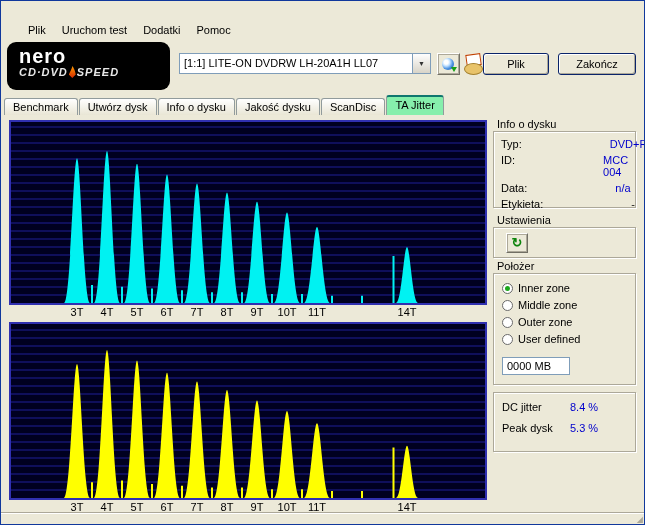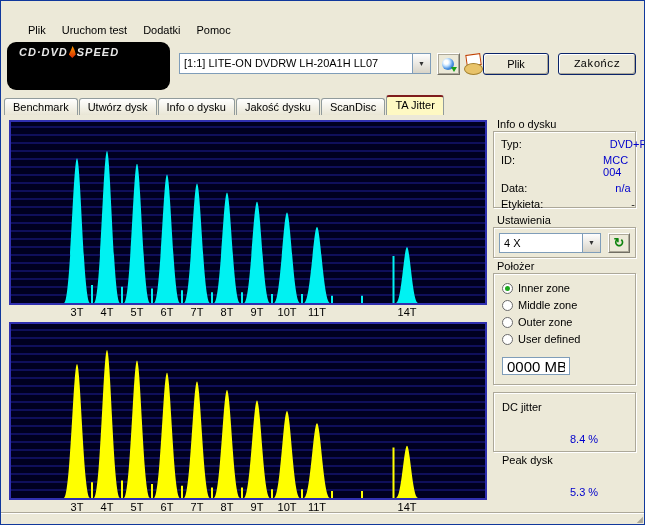--- a/index.html
+++ b/index.html
@@ -41,27 +41,27 @@
   .cd-glyph{position:absolute;left:4px;top:4px;width:12px;height:12px;border-radius:50%;
             background:radial-gradient(circle at 35% 35%,#ffffff 0 2px,#bfe0ff 35%,#4a90e0 60%,#1a50a0 100%);}
   .green-arrow{position:absolute;right:2px;bottom:2px;width:0;height:0;
                border-left:3px solid transparent;border-right:3px solid transparent;border-top:5px solid #18a018;}
   .hand-icon{position:absolute;left:462px;top:51px;width:20px;height:24px;}
   .hand-palm{position:absolute;left:1px;bottom:1px;width:17px;height:10px;border-radius:50%;background:#e8c36a;border:1px solid #a3802f;}
   .hand-card{position:absolute;left:3px;top:2px;width:13px;height:10px;background:#fff;border:1px solid #c04000;transform:rotate(-8deg);}
   .push-btn{position:absolute;height:22px;background:#ece9d8;border:1px solid #0a246a;border-radius:3px;
             box-shadow:inset 1px 1px 0 #fff,inset -1px -1px 0 #aca899;font-size:11px;text-align:center;line-height:20px;box-sizing:border-box;}
   .btn-start{left:482px;top:52px;width:66px;}
-  .btn-exit{left:557px;top:52px;width:78px;font-family:Liberation Mono, monospace;}
+  .btn-exit{left:557px;top:52px;width:78px;}
 
   
   .tabs{position:absolute;left:3px;top:94px;height:20px;display:flex;align-items:flex-end;}
   .tab{height:17px;padding:2px 8px 0;margin-right:1px;box-sizing:border-box;white-space:nowrap;
        background:linear-gradient(180deg,#ffffff,#e9e6d5);border:1px solid #919b9c;border-bottom:none;border-radius:3px 3px 0 0;}
-  .tab.active{height:20px;background:#fef9c3;border-top:2px solid #7f1d1d;position:relative;z-index:2;}
+  .tab.active{height:20px;background:#86efac;border-top:2px solid #0f766e;position:relative;z-index:2;}
 
   
   .chart-frame{position:absolute;left:8px;width:478px;background:#000020;border:2px solid #3030b0;box-sizing:border-box;overflow:hidden;}
   #chart1{top:119px;height:185px;}
   #chart2{top:321px;height:178px;}
   .chart-frame svg{display:block;}
   .axis-row{position:absolute;left:8px;width:478px;height:13px;font-size:11px;color:#000;}
   #axis1{top:305px;}
   #axis2{top:500px;}
   .axis-row span{position:absolute;top:0;transform:translateX(-50%);white-space:nowrap;}
@@ -80,44 +80,45 @@
   .info-value{color:#0000cc;padding-left:48px;}
   .info-value.dark{color:#1a1a1a;}
   .combo-speed{width:102px;height:20px;}
   .refresh-btn{width:22px;height:20px;margin-left:7px;background:#ece9d8;border:1px solid #fff;border-right-color:#716f64;
                border-bottom-color:#716f64;box-shadow:0 0 0 1px #aca899 inset;font-size:13px;line-height:17px;
                text-align:center;color:#0d840d;font-weight:bold;padding:0;box-sizing:border-box;}
   .radio-row{display:flex;align-items:center;gap:5px;height:14px;margin-bottom:3px;}
   .radio{width:11px;height:11px;border-radius:50%;background:#fff;border:1px solid #6a6a6a;position:relative;flex:0 0 auto;box-sizing:border-box;}
   .radio.on::after{content:"";position:absolute;left:2px;top:2px;width:5px;height:5px;border-radius:50%;background:#1ca81c;}
   .mb-field{margin:8px 0 0 0;width:68px;height:18px;background:#fff;border:1px solid #7f9db9;font-family:"Liberation Sans",sans-serif;
-            font-size:15px;padding:1px 4px;box-sizing:border-box;}
+            font-size:11px;padding:1px 4px;box-sizing:border-box;}
   .res-row{display:flex;margin-bottom:9px;}
   .res-label{width:68px;}
-  .res-value{color:#0000cc;margin-top:32px;}
+  .res-value{color:#0000cc;}
 
   
   .statusbar{position:absolute;left:0;right:0;bottom:0;height:10px;background:#ece9d8;border-top:1px solid #fff;
              box-shadow:0 -1px 0 #aca899;}
   .sizegrip{position:absolute;right:1px;bottom:0;font-size:8px;color:#aca899;line-height:9px;}
 </style>
 </head>
 <body>
 
 <div class="win">
 
 
   <div class="menubar">
     <span class="menu-item">Plik</span>
     <span class="menu-item">Uruchom test</span>
     <span class="menu-item">Dodatki</span>
     <span class="menu-item">Pomoc</span>
   </div>
 
   <div class="logo">
+    <div class="logo-brand">nero</div>
     <div class="logo-sub">
       <span>CD·DVD</span><span class="flame"></span><span>SPEED</span>
     </div>
   </div>
 
   <div class="combo combo-drive">
     <span class="combo-text">[1:1]  LITE-ON DVDRW LH-20A1H LL07</span>
     <span class="combo-arrow">▼</span>
   </div>
 
@@ -197,24 +198,20 @@
         <span class="info-value">n/a</span>
       </div>
       <div class="info-row">
         <span class="info-label">Etykieta:</span>
         <span class="info-value dark">-</span>
       </div>
     </div>
 
     <div class="group-title" id="t-set">Ustawienia</div>
     <div class="gbox" id="gb-set">
-      <div class="combo combo-speed">
-        <span class="combo-text">4 X</span>
-        <span class="combo-arrow">▼</span>
-      </div>
       <button class="refresh-btn">↻</button>
     </div>
 
     <div class="group-title" id="t-pos">Położer</div>
     <div class="gbox" id="gb-pos">
       <div class="radio-row">
         <span class="radio on"></span>
         <span>Inner zone</span>
       </div>
       <div class="radio-row">

